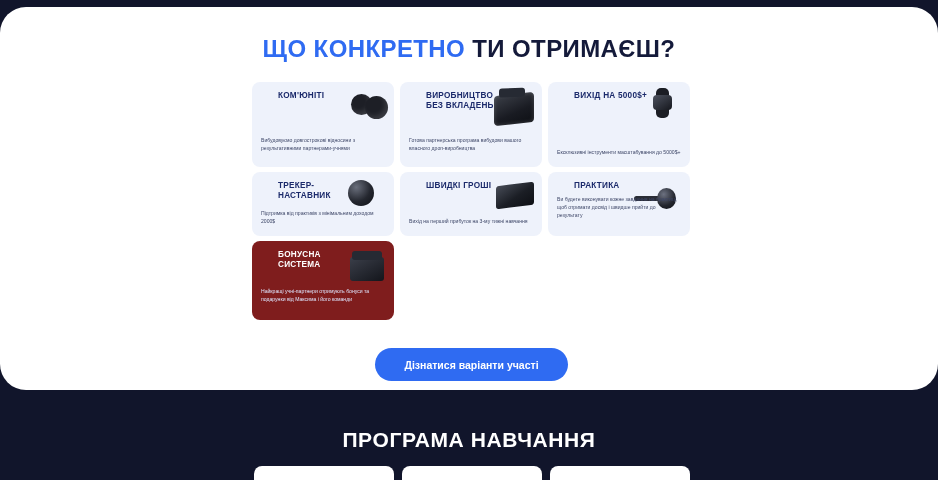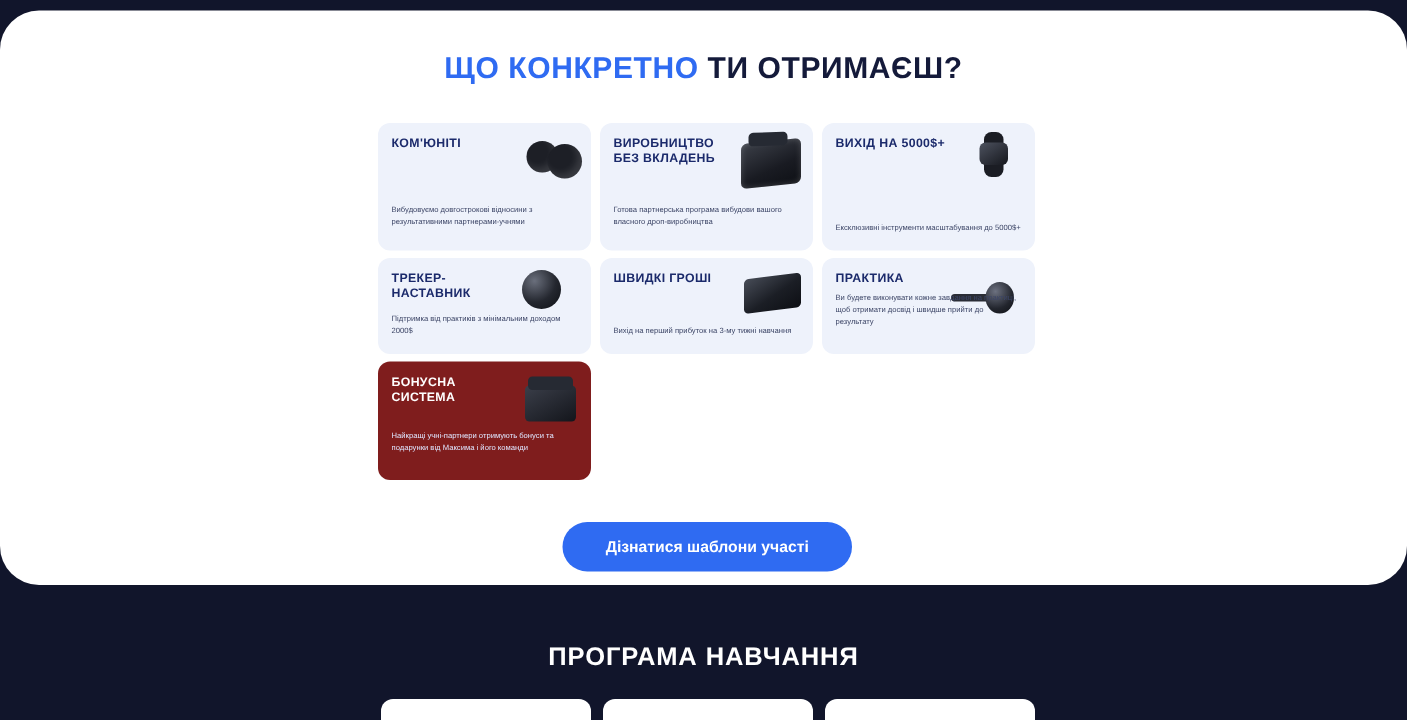--- a/index.html
+++ b/index.html
@@ -25,21 +25,21 @@
     height: 383px;
     background: #ffffff;
     border-radius: 26px;
   }
   .section-title {
     position: absolute;
     top: 28px;
     left: 0;
     width: 938px;
     text-align: center;
-    font-size: 20px;
+    font-size: 24px;
     font-weight: 800;
     letter-spacing: 0.4px;
     color: #1b2a6b;
   }
   .section-title .accent { color: #2f6bf2; }
   .section-title .dark { color: #141a3a; }
 
   
   .grid {
     position: absolute;
@@ -48,21 +48,21 @@
     width: 438px;
     display: grid;
     grid-template-columns: repeat(3, 142px);
     grid-template-rows: 85px 64px 79px;
     gap: 5px 6px;
   }
   .card {
     position: relative;
     background: #eef2fb;
     border-radius: 8px;
-    padding: 9px 9px 8px 9px;
+    padding: 9px 9px 8px 26px;
     overflow: hidden;
   }
   .card.highlight { background: #7f1d1d; }
   .card-title {
     font-size: 8.2px;
     font-weight: 800;
     letter-spacing: 0.25px;
     color: #1b2a6b;
     line-height: 1.25;
     text-transform: uppercase;
@@ -192,21 +192,21 @@
   }
 
   
   .lower-title {
     position: absolute;
     top: 428px;
     left: 0;
     width: 938px;
     text-align: center;
     color: #ffffff;
-    font-size: 17px;
+    font-size: 21px;
     font-weight: 800;
     letter-spacing: 0.6px;
   }
   .lower-cards {
     position: absolute;
     top: 466px;
     left: 254px;
     display: flex;
     gap: 8px;
   }
@@ -269,21 +269,21 @@
       </div>
 
       <div class="card r3 highlight">
         <div class="prod giftbox"></div>
         <div class="card-title">БОНУСНА СИСТЕМА</div>
         <div class="card-desc">Найкращі учні-партнери отримують бонуси та подарунки від Максима і його команди</div>
       </div>
 
     </div>
 
-    <button class="cta">Дізнатися шаблони участі</button>
+    <button class="cta">Дізнатися варіанти участі</button>
   </div>
 
   <div class="lower-title">ПРОГРАМА НАВЧАННЯ</div>
 
   <div class="lower-cards">
     <div class="lower-card"></div>
     <div class="lower-card"></div>
     <div class="lower-card"></div>
   </div>
 

